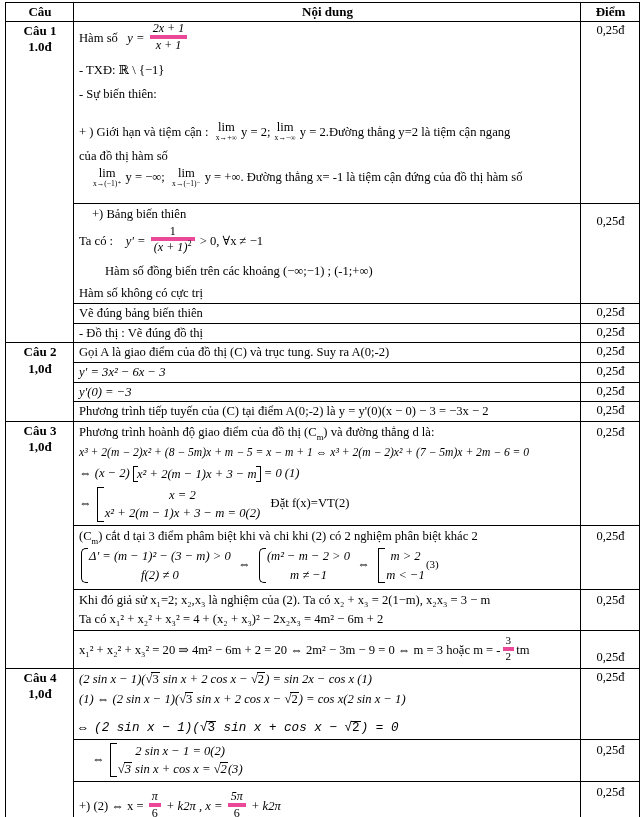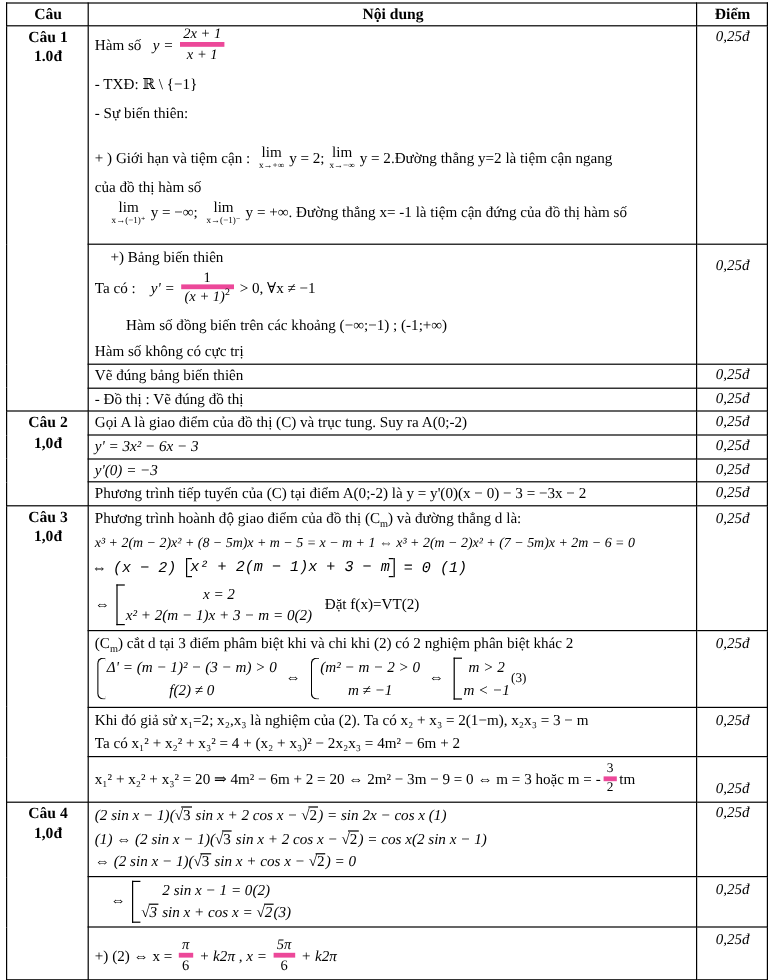--- a/index.html
+++ b/index.html
@@ -51,21 +51,20 @@
     font-size: 13px;
     vertical-align: middle;
     line-height: 1.25;
     padding: 0;
   }
   td.diem-cell {
     text-align: center;
     font-size: 12.5px;
     vertical-align: middle;
     padding: 0 2px;
-    font-style: italic;
   }
   td.diem-cell.vtop { vertical-align: top; padding-top: 3px;}
   td.diem-cell.vbot { vertical-align: bottom; padding-bottom: 3px;}
   td.content-cell {
     font-size: 12.6px;
     line-height: 1.32;
     padding: 1px 4px 2px 5px;
   }
 
   .ln { display: block; white-space: nowrap; margin: 1px 0; }
@@ -300,21 +299,21 @@
           <div>Câu 3</div>
           <div>1,0đ</div>
         </td>
         <td class="content-cell" style="height:104px;">
           <span class="ln">
             <span>Phương trình hoành độ giao điểm của đồ thị (C</span><sub>m</sub><span>) và đường thẳng d là:</span>
           </span>
           <span class="ln" style="font-size:11.6px;margin-top:5px;">
             <i>x³ + 2(m − 2)x² + (8 − 5m)x + m − 5 = x − m + 1 ⇔ </i><i>x³ + 2(m − 2)x² + (7 − 5m)x + 2m − 6 = 0</i>
           </span>
-          <span class="ln" style="margin-top:4px;font-family:Liberation Mono, monospace;">
+          <span class="ln" style="margin-top:4px;">
             <i>⇔ (x − 2)</i>
             <span class="bigbrack"><span class="capR"></span><i>x² + 2(m − 1)x + 3 − m</i></span>
             <i>= 0  (1)</i>
           </span>
           <span class="ln" style="margin-top:4px;">
             <span>⇔</span>
             <span class="cases brack">
               <i class="row">x = 2</i>
               <i class="row">x² + 2(m − 1)x + 3 − m = 0(2)</i>
             </span>
@@ -371,21 +370,21 @@
           <div>Câu 4</div>
           <div>1,0đ</div>
         </td>
         <td class="content-cell" style="height:62px;">
           <span class="ln">
             <i>(2 sin x − 1)(</i><span class="radsym">√</span><span class="sqrt">3</span><i> sin x + 2 cos x − </i><span class="radsym">√</span><span class="sqrt">2</span><i>) = sin 2x − cos x (1)</i>
           </span>
           <span class="ln" style="margin-top:3px;">
             <i>(1) ⇔ (2 sin x − 1)(</i><span class="radsym">√</span><span class="sqrt">3</span><i> sin x + 2 cos x − </i><span class="radsym">√</span><span class="sqrt">2</span><i>) = cos x(2 sin x − 1)</i>
           </span>
-          <span class="ln" style="margin-top:3px;">
+          <span class="ln" style="margin-top:13px;font-family:Liberation Mono, monospace;">
             <i>⇔ (2 sin x − 1)(</i><span class="radsym">√</span><span class="sqrt">3</span><i> sin x + cos x − </i><span class="radsym">√</span><span class="sqrt">2</span><i>) = 0</i>
           </span>
         </td>
         <td class="diem-cell">0,25đ</td>
       </tr>
 
       <tr>
         <td class="content-cell" style="height:42px;">
           <span class="ln indent">
             <span>⇔</span>

